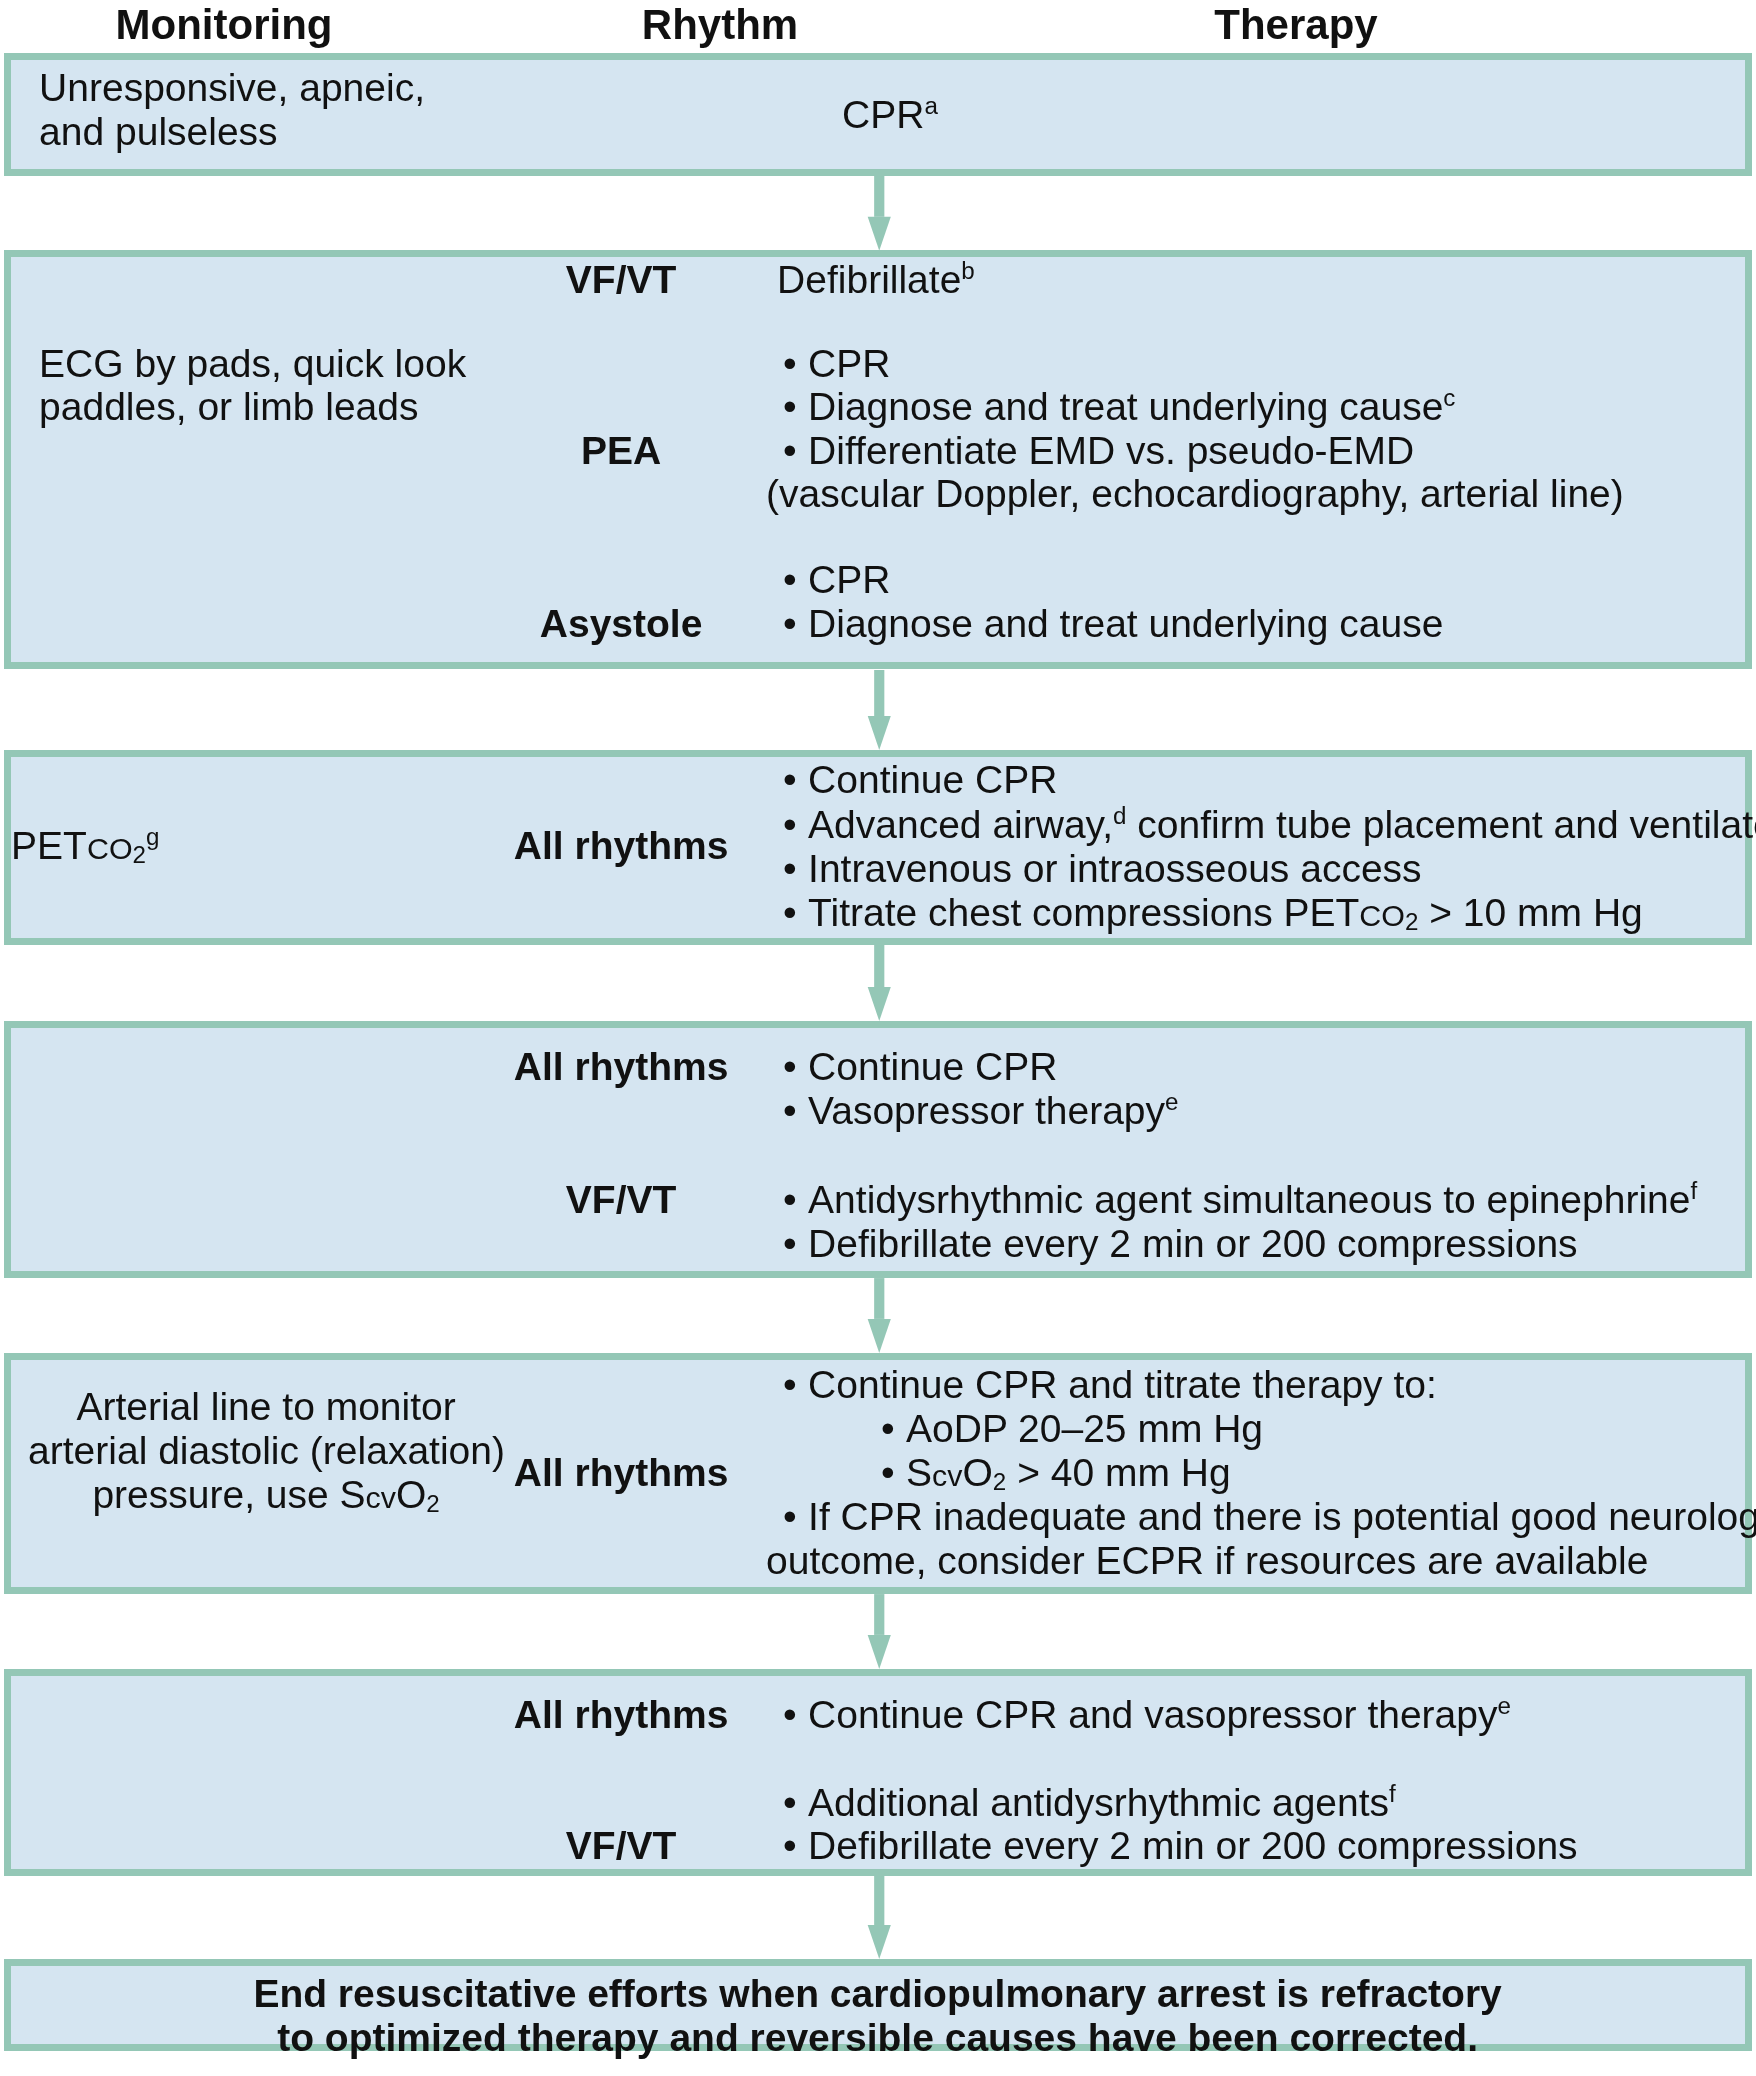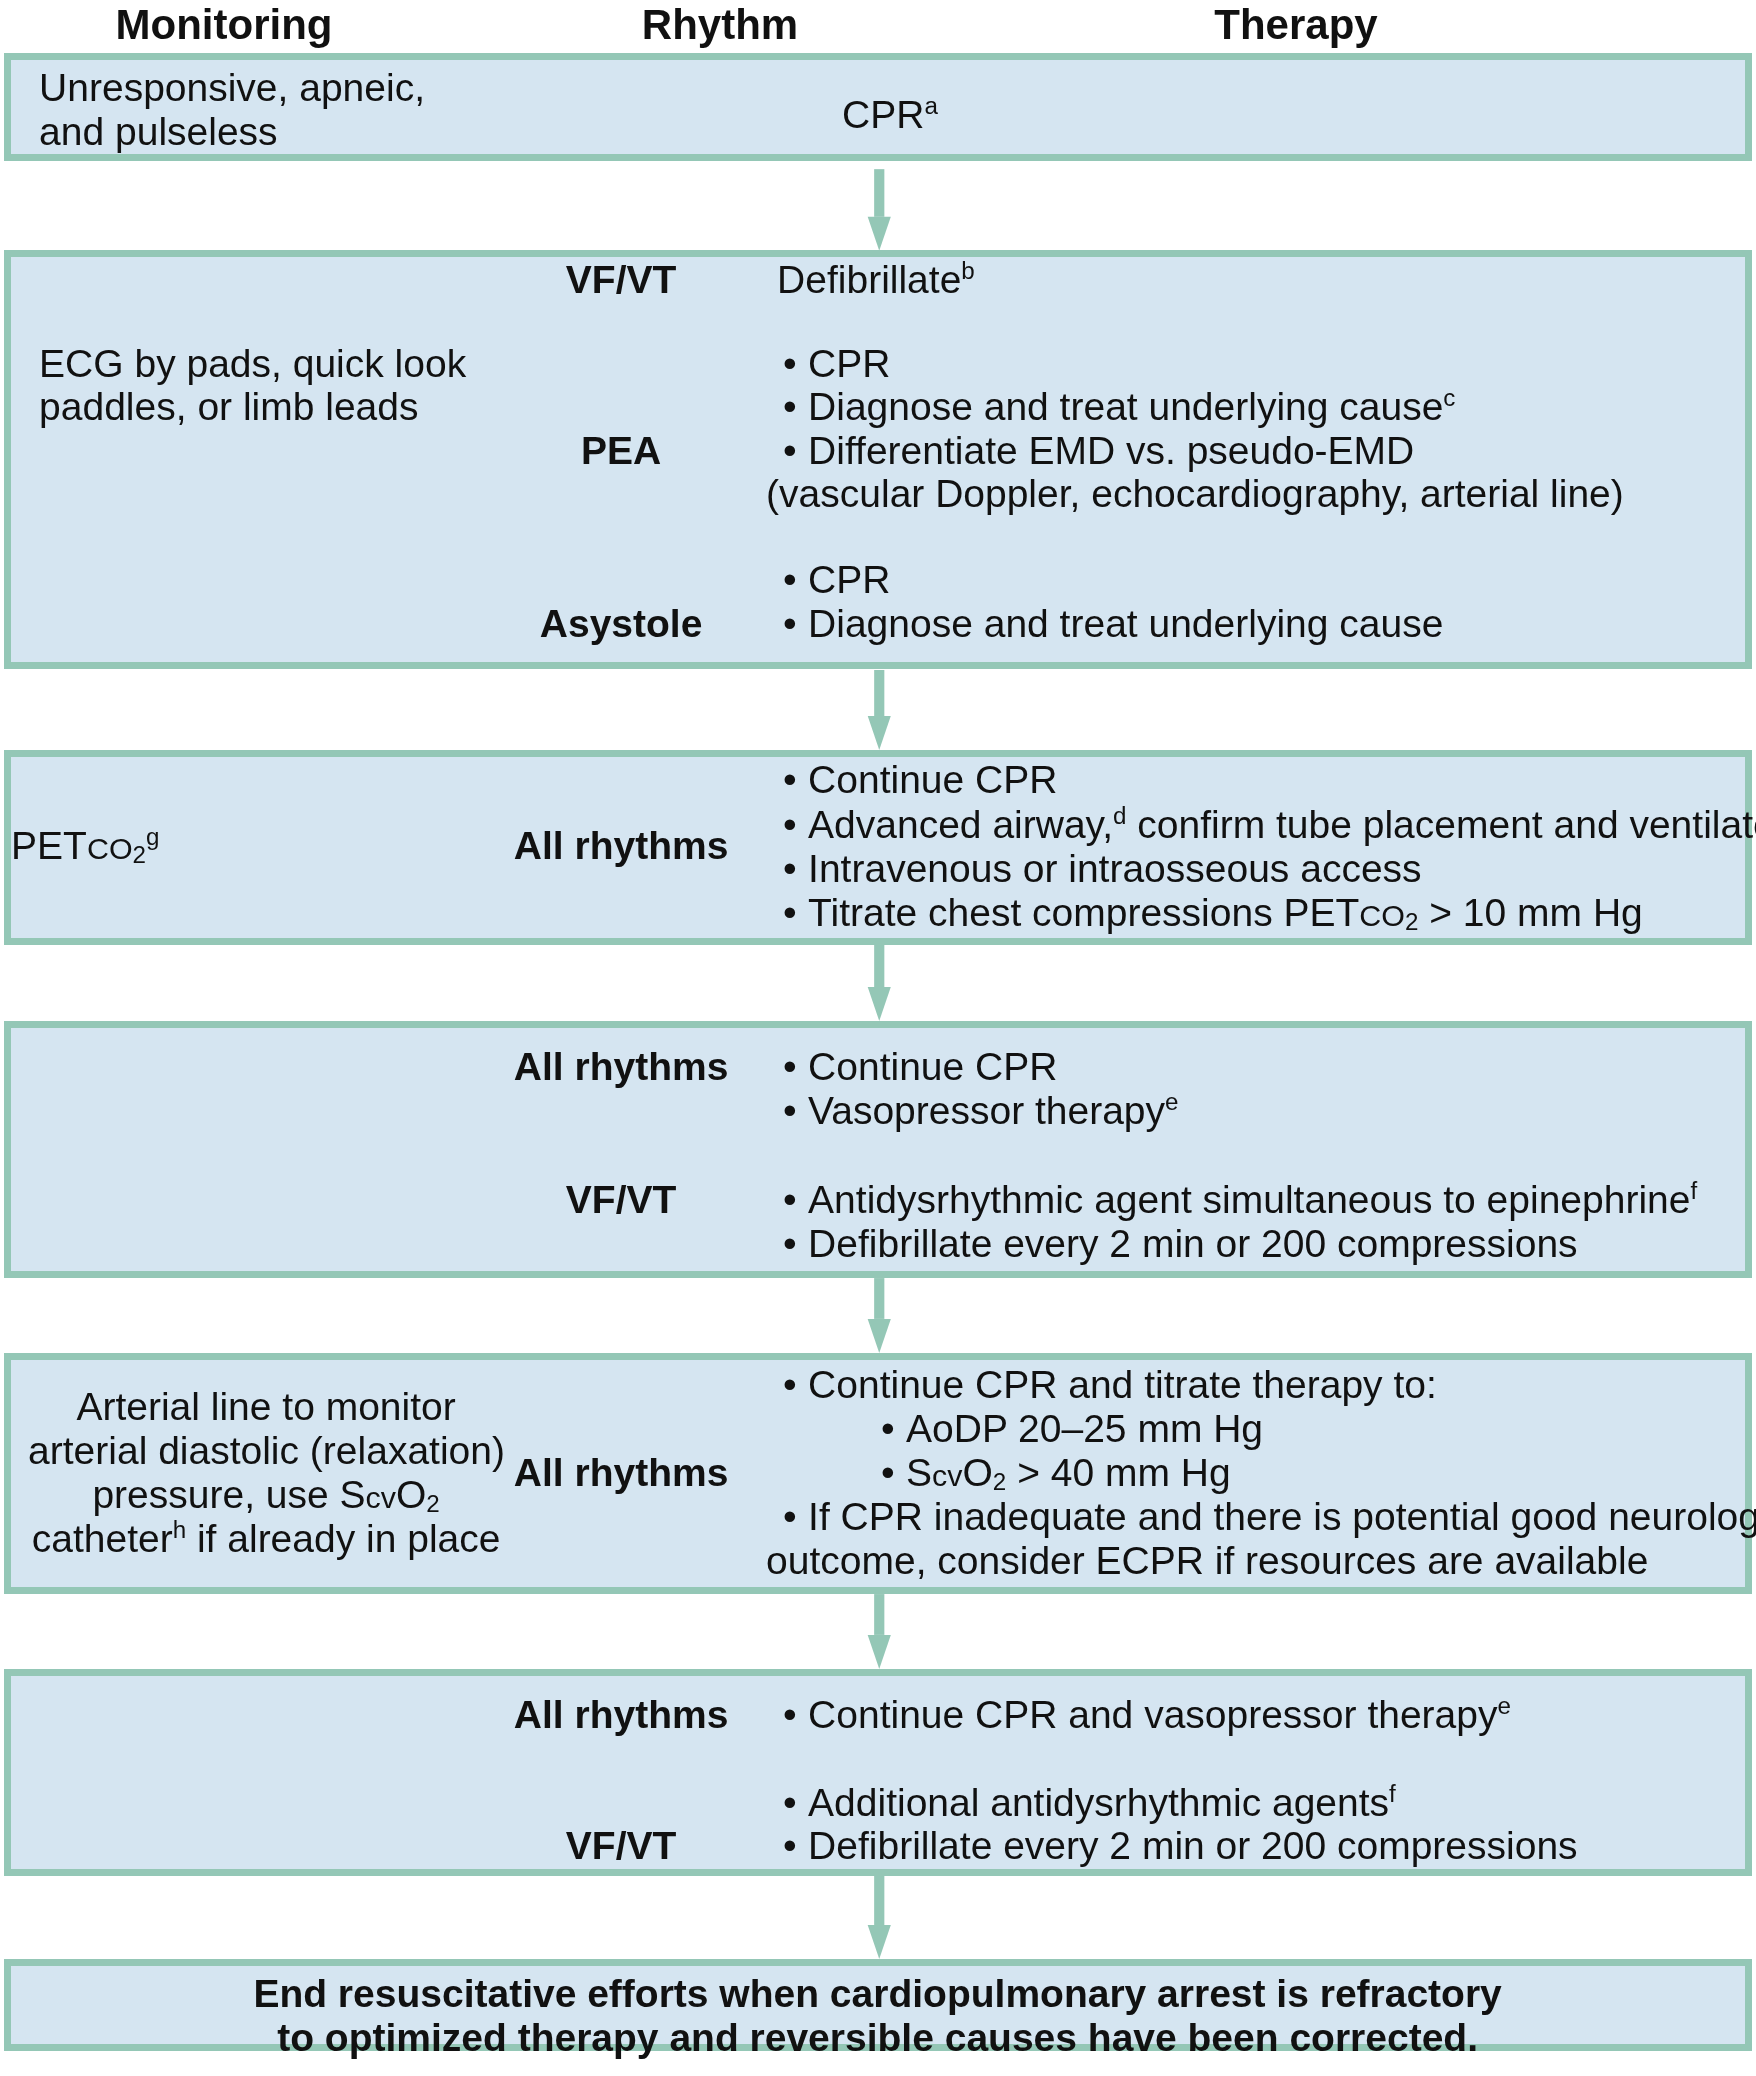--- a/index.html
+++ b/index.html
@@ -75,21 +75,21 @@
     </svg>
   <svg class="arrow" style="top:1594px" width="24.5" height="75" viewBox="0 0 36 110">
       <rect x="10.5" y="0" width="15" height="60" fill="currentColor"></rect>
       <polygon points="1,60 35,60 18,110" fill="currentColor"></polygon>
     </svg>
   <svg class="arrow" style="top:1876px" width="24.5" height="83" viewBox="0 0 36 122">
       <rect x="10.5" y="0" width="15" height="72" fill="currentColor"></rect>
       <polygon points="1,72 35,72 18,122" fill="currentColor"></polygon>
     </svg>
 
-  <section class="box" style="top:53px;height:108px">
+  <section class="box" style="top:53px;height:123px">
     <div class="t ml" style="top:6.1px">Unresponsive, apneic,</div>
     <div class="t ml" style="top:50px">and pulseless</div>
     <div class="t" style="left:831px;top:33px"><span>CPR</span><sup>a</sup></div>
   </section>
 
   <section class="box" style="top:250px;height:419px">
     <div class="t rh" style="top:1.4px">VF/VT</div>
     <div class="t th" style="top:1.4px"><span>Defibrillate</span><sup>b</sup></div>
 
     <div class="t ml" style="top:128px">paddles, or limb leads</div>
@@ -121,21 +121,20 @@
     <div class="t bl" style="top:61px"><span class="bu">•</span><span><span>Vasopressor therapy</span><sup>e</sup></span></div>
     <div class="t rh" style="top:150px">VF/VT</div>
     <div class="t bl" style="top:150px"><span class="bu">•</span><span><span>Antidysrhythmic agent simultaneous to epinephrine</span><sup>f</sup></span></div>
     <div class="t bl" style="top:194px"><span class="bu">•</span><span>Defibrillate every 2 min or 200 compressions</span></div>
   </section>
 
   <section class="box" style="top:1353px;height:241px">
     <div class="t mc5" style="top:24.5px">Arterial line to monitor</div>
     <div class="t mc5" style="top:69px">arterial diastolic (relaxation)</div>
     <div class="t mc5" style="top:113px"><span>pressure, use S</span><span class="sc">cv</span><span>O</span><sub>2</sub></div>
-    <div class="t mc5" style="top:157px"><span>catheter</span><sup>h</sup><span> if already in place</span></div>
     <div class="t rh" style="top:91px">All rhythms</div>
     <div class="t bl" style="top:2.7px"><span class="bu">•</span><span>Continue CPR and titrate therapy to:</span></div>
     <div class="t sbl" style="top:47px"><span class="bu">•</span><span>AoDP 20–25 mm Hg</span></div>
     <div class="t sbl" style="top:91px"><span class="bu">•</span><span><span>S</span><span class="sc">cv</span><span>O</span><sub>2</sub><span> &gt; 40 mm Hg</span></span></div>
     <div class="t bl" style="top:135px"><span class="bu">•</span><span>If CPR inadequate and there is potential good neurologic</span></div>
     <div class="t cont" style="top:179px">outcome, consider ECPR if resources are available</div>
   </section>
 
   <section class="box" style="top:1669px;height:207px">
     <div class="t rh" style="top:17px">All rhythms</div>

